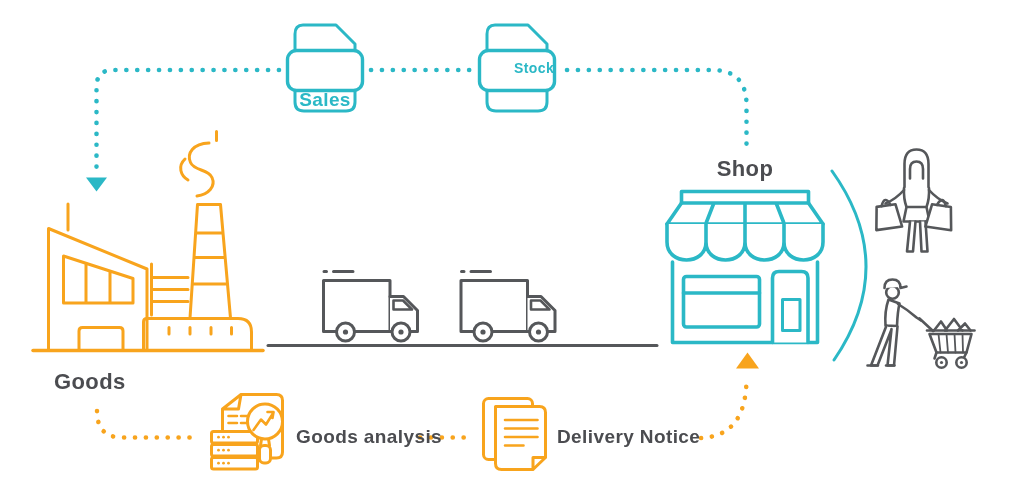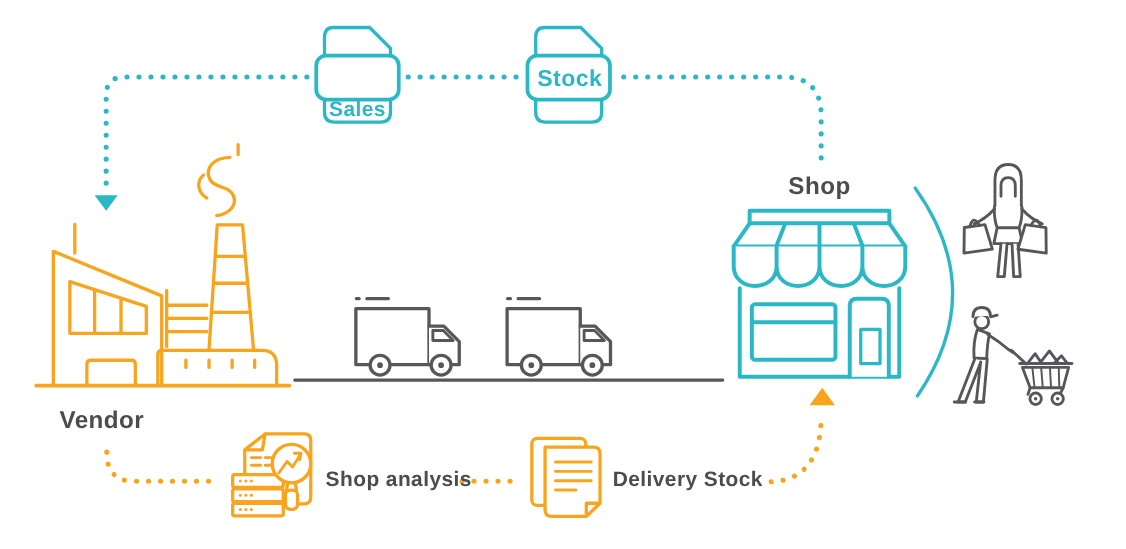--- a/index.html
+++ b/index.html
@@ -149,19 +149,19 @@
     <path stroke-width="1.8" d="M 938.5 334 L 940.5 352.5 M 946.5 334 L 948 352.5 M 954.5 334 L 955.5 352.5 M 962.5 334 L 963 352.5"></path>
     <path d="M 936.5 352.5 L 934.5 358.5 M 966.5 352.5 L 963.5 358.5"></path>
     <circle class="fW" cx="941.5" cy="362.5" r="5.2"></circle>
     <circle class="fG" cx="941.5" cy="362.5" r="1.6" stroke="none"></circle>
     <circle class="fW" cx="961.5" cy="362.5" r="5.2"></circle>
     <circle class="fG" cx="961.5" cy="362.5" r="1.6" stroke="none"></circle>
   </g>
 </svg>
 
 <div class="lbl teal center" style="left:287px;top:60px;width:76px;font-size:19px;margin-top:29px;">Sales</div>
-<div class="lbl teal center" style="left:479px;top:60px;width:78px;font-size:21px;">Stock</div>
+<div class="lbl teal center" style="left:479px;top:60px;width:78px;font-size:14px;padding-left:16px;">Stock</div>
 <div class="lbl center" style="left:695px;top:156px;width:100px;font-size:22px;">Shop</div>
-<div class="lbl" style="left:54px;top:369px;font-size:22px;">Vendor</div>
-<div class="lbl" style="left:296px;top:426px;font-size:19px;">Shop analysis</div>
-<div class="lbl" style="left:557px;top:426px;font-size:19px;">Delivery Stock</div>
+<div class="lbl" style="left:54px;top:369px;font-size:22px;">Goods</div>
+<div class="lbl" style="left:296px;top:426px;font-size:19px;">Goods analysis</div>
+<div class="lbl" style="left:557px;top:426px;font-size:19px;">Delivery Notice</div>
 
 </div>
 
 </body></html>

